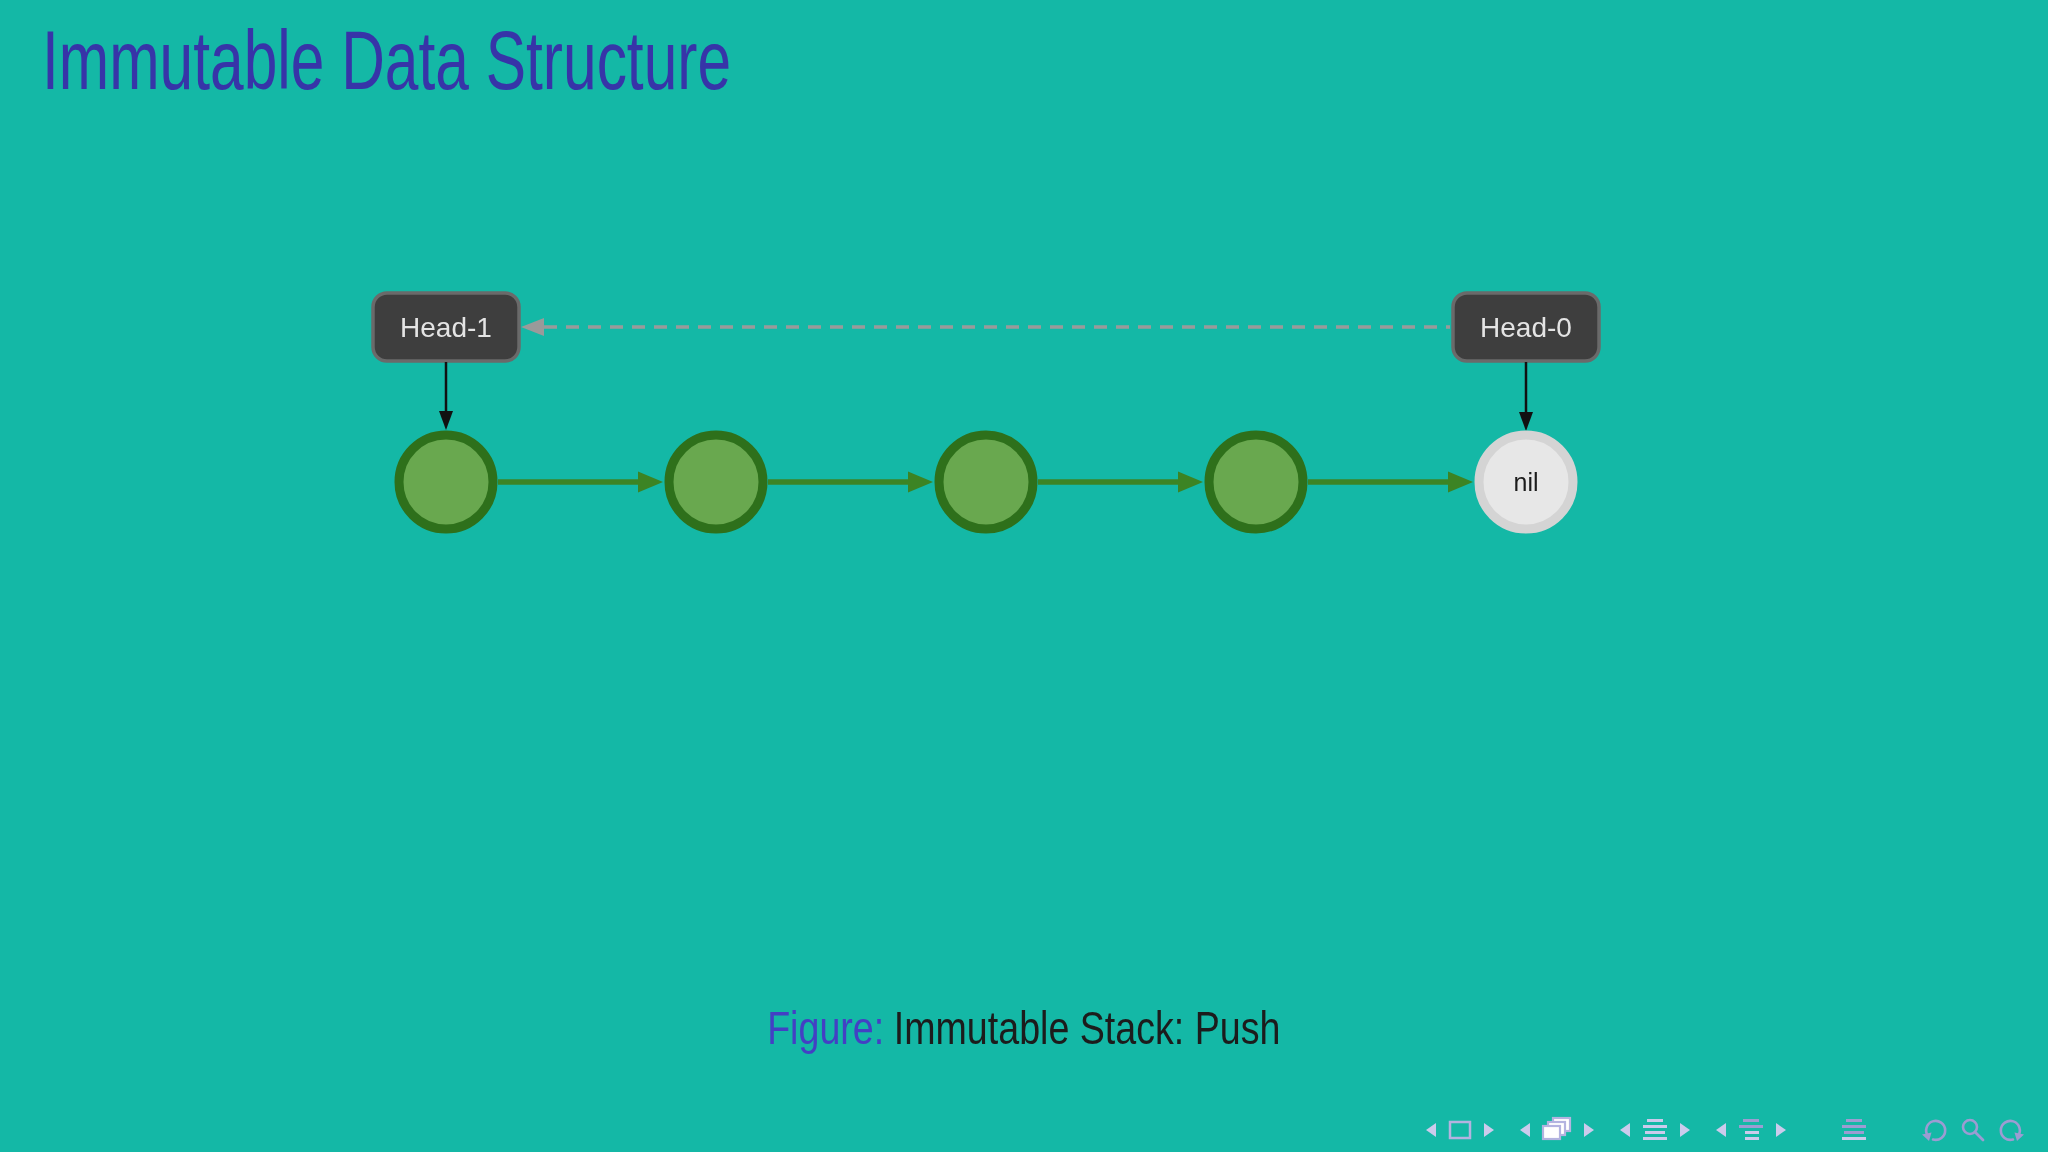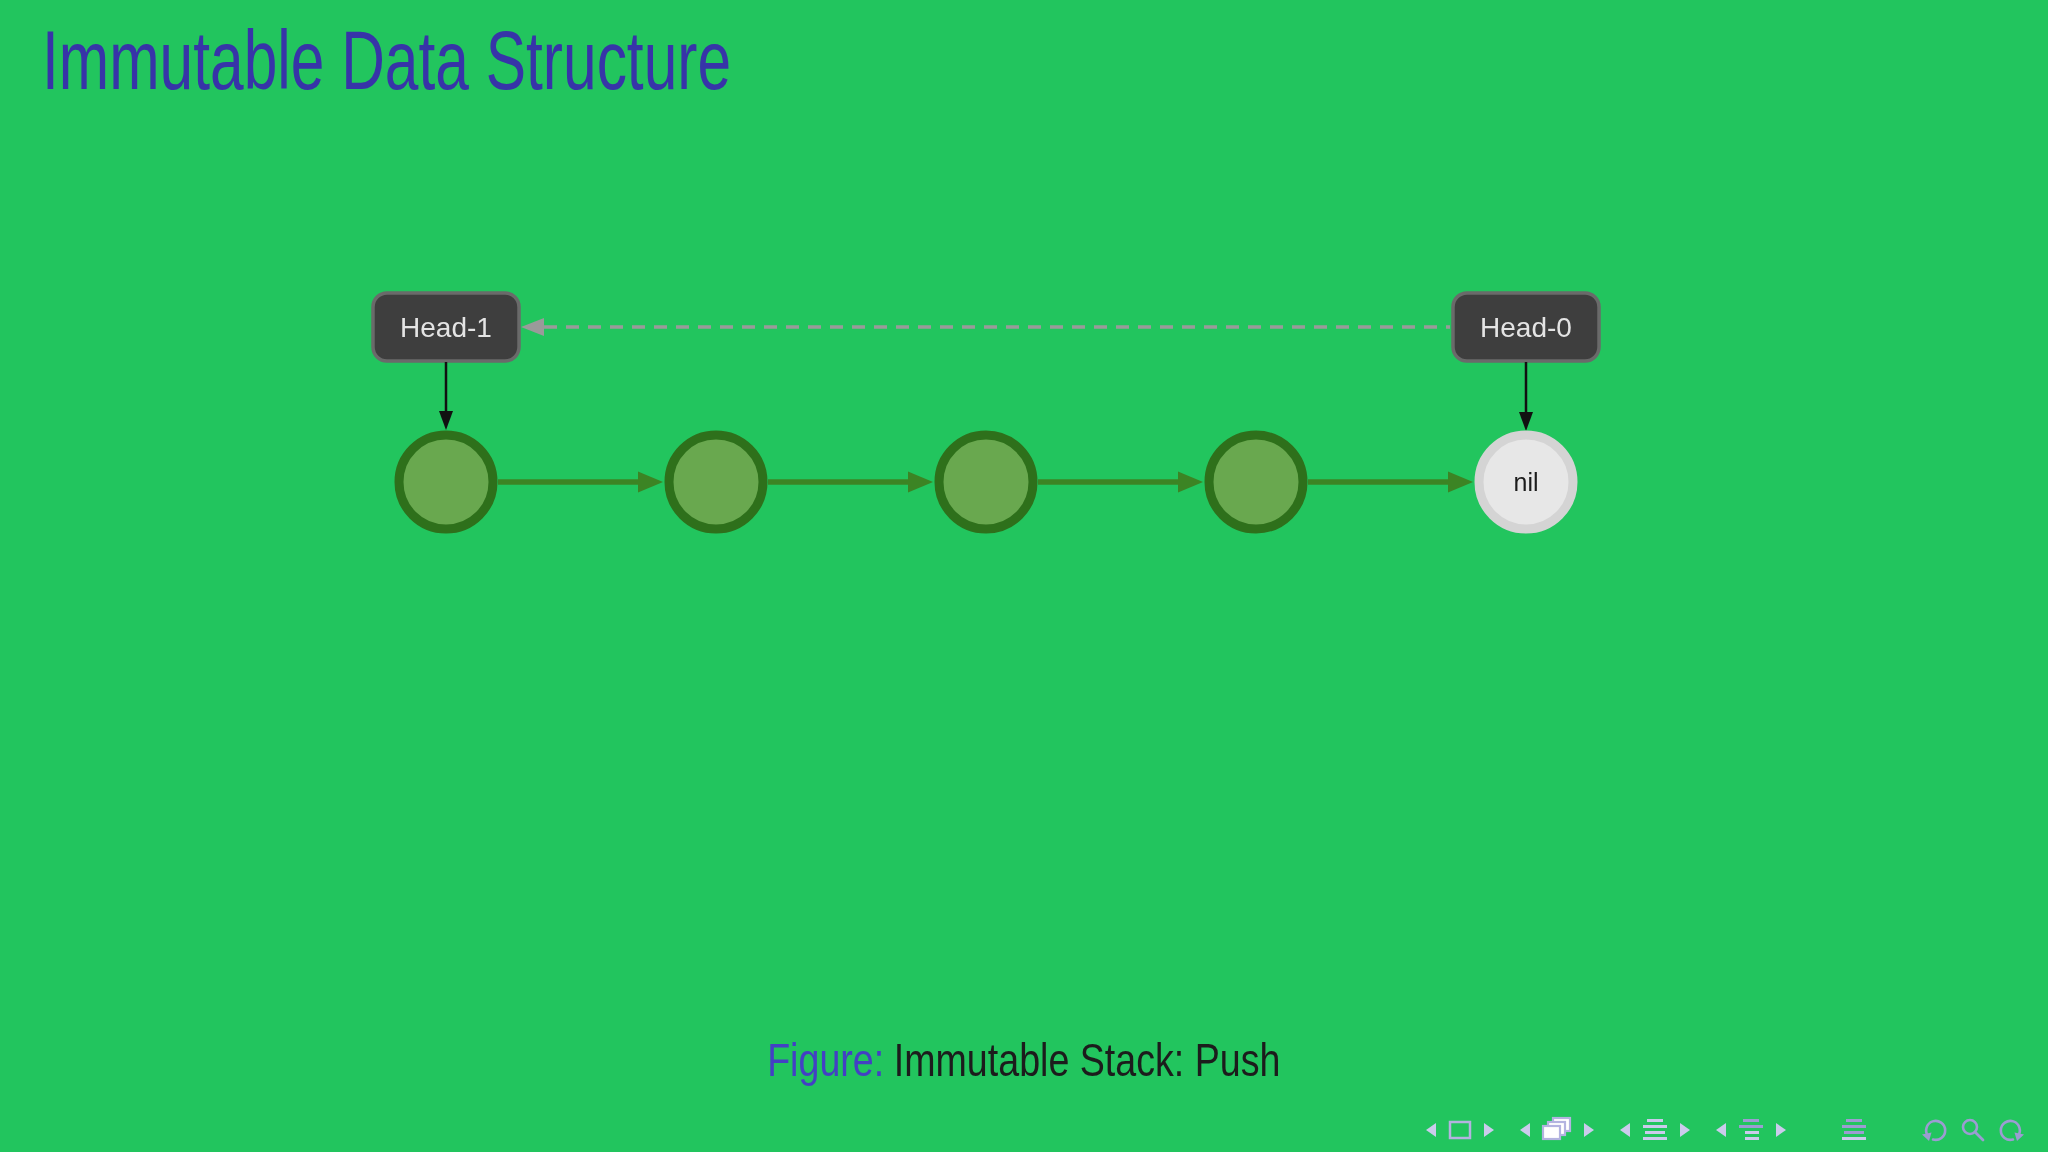--- a/index.html
+++ b/index.html
@@ -1,34 +1,34 @@
 <!DOCTYPE html>
 <html style="--accent: #3734a8; --figure_label: #4340c4; --text_dark: #1c1c1c; --node_fill: #69a84f; --node_border: #2e701b; --arrow_green: #3c8424; --head_fill: #3e3e3e; --head_border: #6a6a6a; --head_text: #e4e4e4; --nil_fill: #e7e7e7; --nil_border: #d4d4d4; --dashed_gray: #9a9a9a; --ink_black: #111111; --nav_light: #cbcbec; --nav_mid: #b3b3e0; --nav_dark: #9c9cd2;"><head>
 <meta charset="utf-8">
 <style>
   html,body{margin:0;padding:0;background:#ffffff;}
   .slide{
-    position:relative;width:2048px;height:1152px;background:#22c55e;
+    position:relative;width:2048px;height:1152px;background:#14b8a6;
     font-family:"Liberation Sans",sans-serif;overflow:hidden;
   }
   .condense{display:inline-block;transform:scaleX(0.72);transform-origin:0 50%;white-space:nowrap;}
   .condense-c{display:inline-block;transform:scaleX(0.80);transform-origin:50% 50%;white-space:nowrap;}
   .page-title{
     position:absolute;left:42px;top:14px;font-size:84px;line-height:1.1;
     color:var(--accent);font-weight:400;
   }
   .page-subtitle{
     position:absolute;left:42px;top:128px;font-size:41px;line-height:1.1;
     color:var(--accent);font-weight:400;
   }
   .page-subtitle .condense{transform:scaleX(0.70);}
   .diagram-svg{position:absolute;left:0;top:0;}
   .caption{
     position:absolute;left:0;right:0;top:1000px;text-align:center;
-    font-size:47px;line-height:1.2;color:var(--text_dark);margin-top:32px;
+    font-size:47px;line-height:1.2;color:var(--text_dark);
   }
   .fig-label{color:var(--figure_label);margin-right:12px;}
   .navbar{
     position:absolute;right:22px;bottom:8px;display:flex;align-items:center;
   }
   .nav-ic{display:inline-flex;align-items:center;justify-content:center;cursor:pointer;}
   .gap-s{margin-left:9px;}
   .gap-m{margin-left:22px;}
   .gap-l{margin-left:52px;}
 </style>

